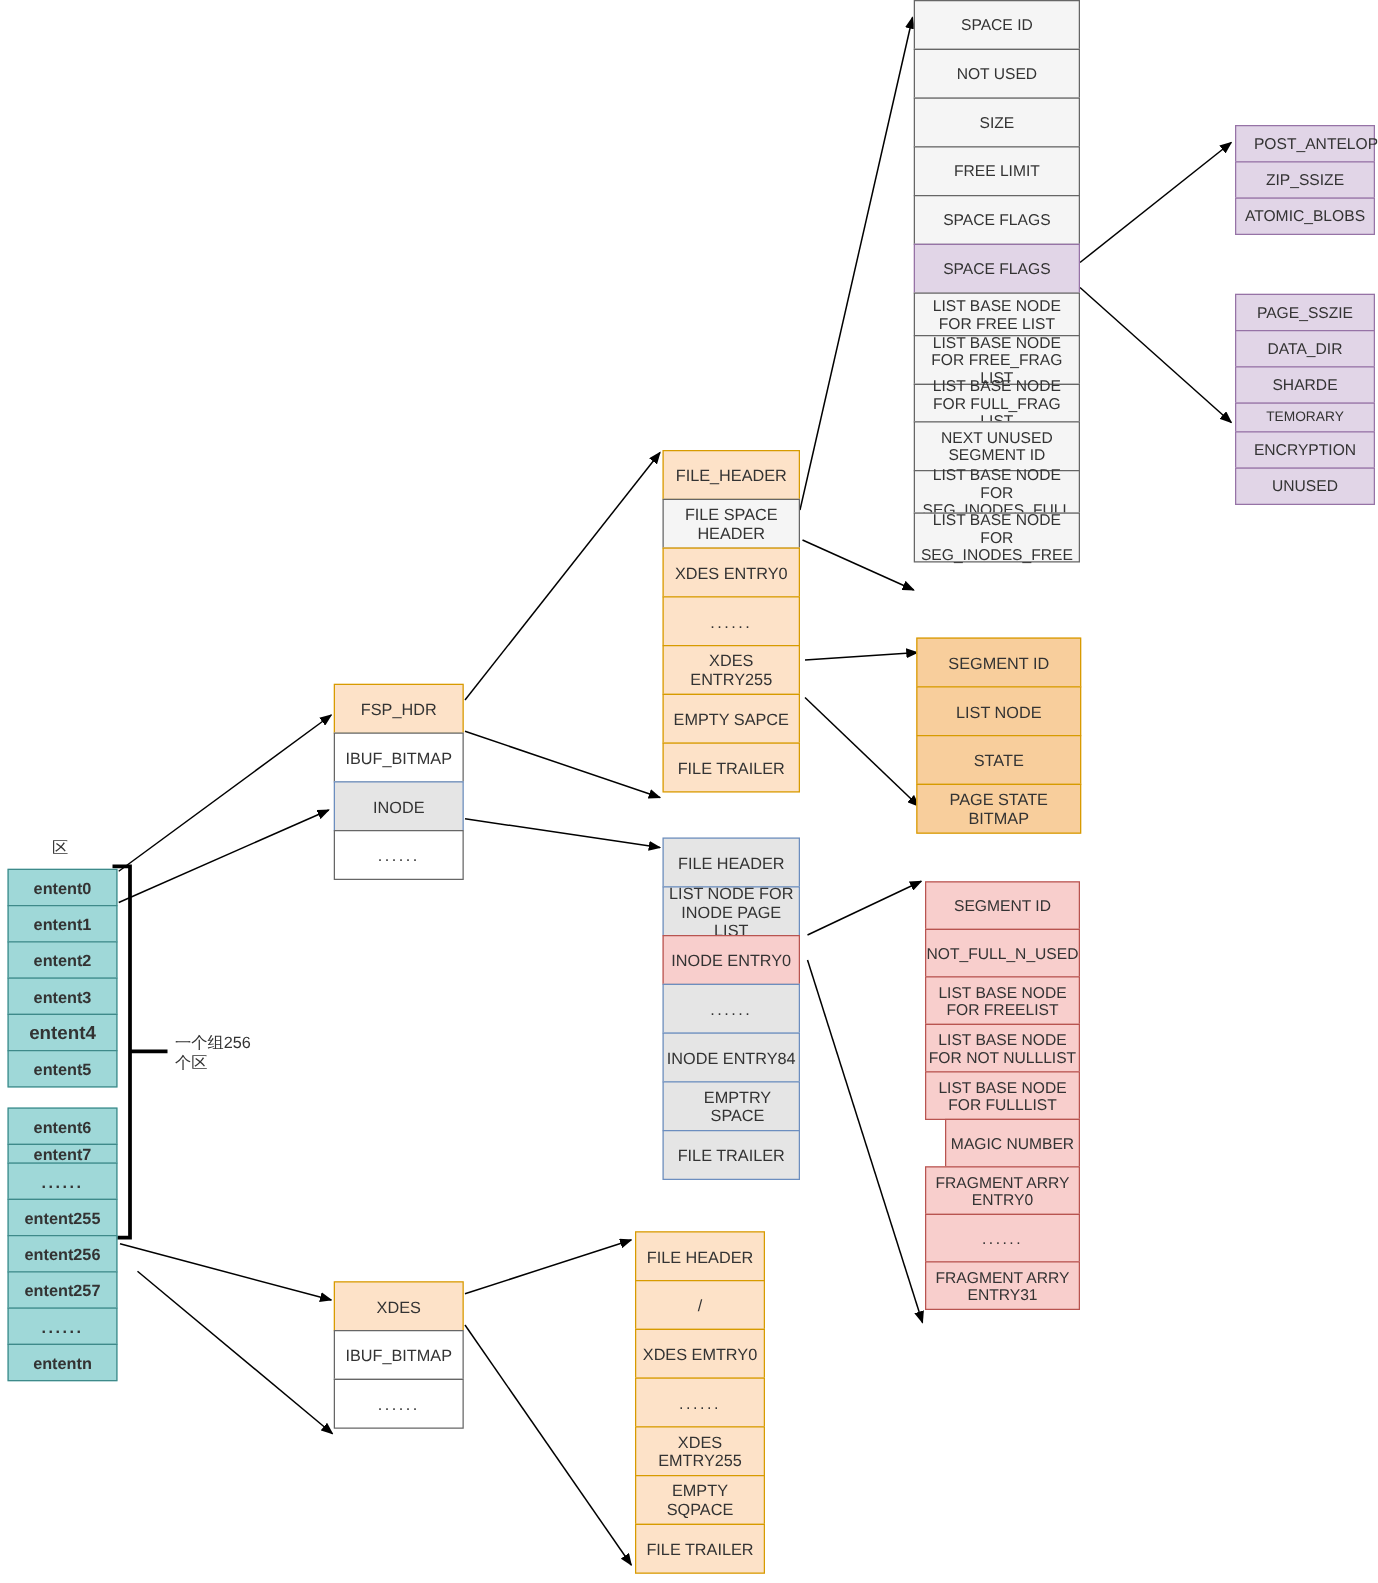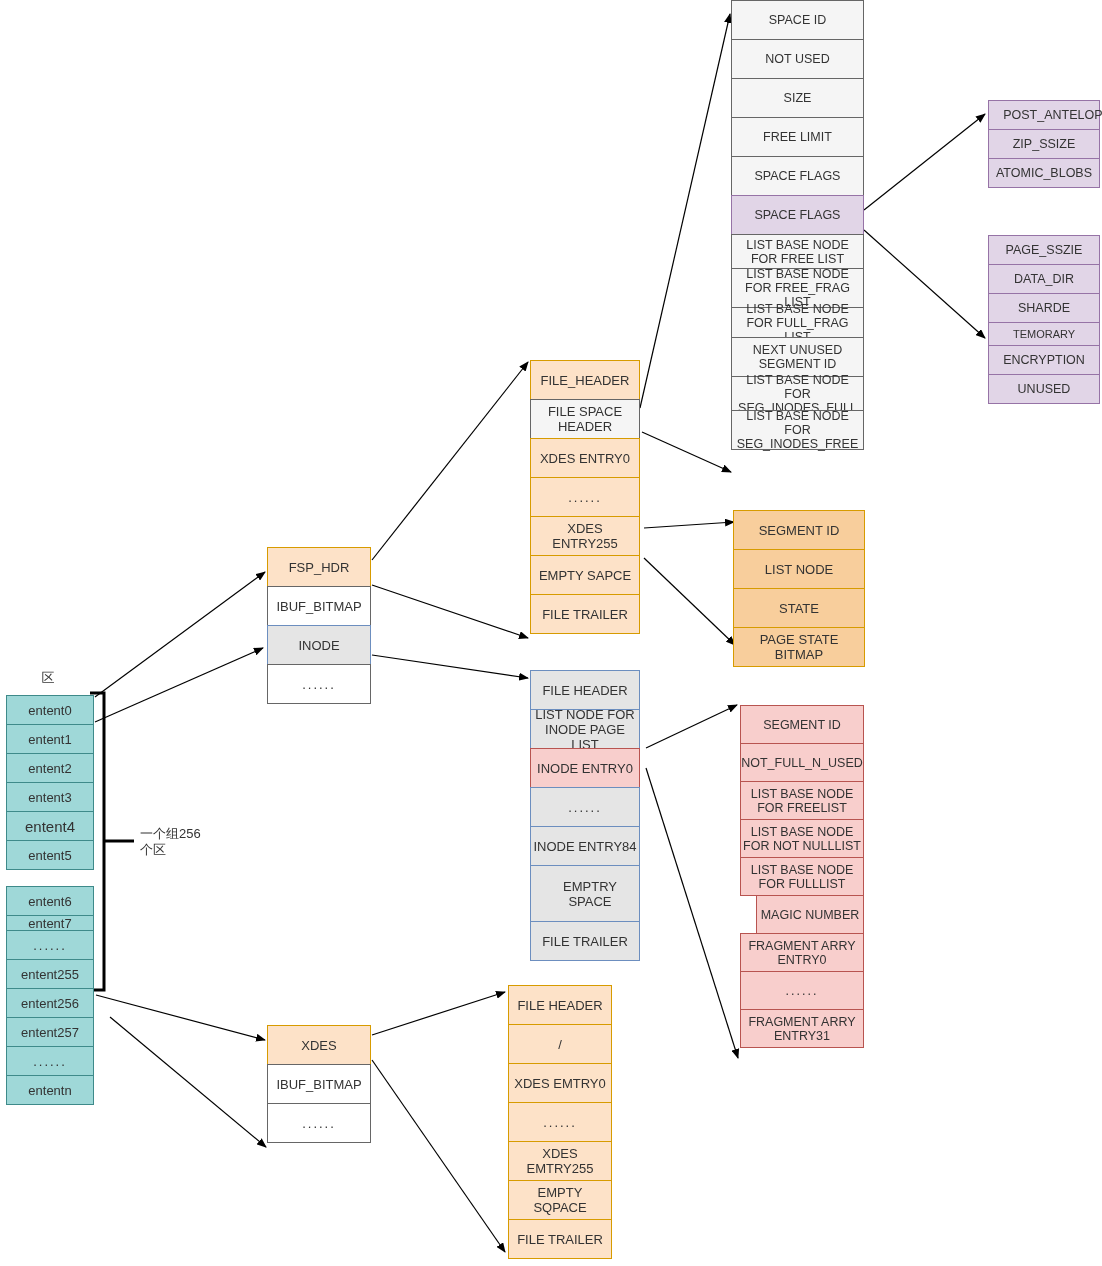--- a/index.html
+++ b/index.html
@@ -15,21 +15,21 @@
   .cell{
     box-sizing:border-box;
     display:flex;align-items:center;justify-content:center;
     text-align:center;
     font-size:13px;line-height:15px;
     padding:1px 2px;
     white-space:pre-line;
   }
 
   
-  .teal  {background:#9FD8D8;border:1px solid #3E8A8A;}
+  .teal  {background:#9FD8D8;border:1px solid #3E8A8A;font-weight:bold;}
   .orange{background:#FDE2C8;border:1px solid #D79B00;}
   .orange2{background:#F8CE9C;border:1px solid #D79B00;}
   .white {background:#FFFFFF;border:1px solid #666666;}
   .grey  {background:#F5F5F5;border:1px solid #666666;}
   .purple{background:#E1D5E7;border:1px solid #9673A6;}
   .blue  {background:#e5e5e5;border:1px solid #6C8EBF;}
   .pink  {background:#F8CECC;border:1px solid #B85450;}
 
   
   .stack .cell + .cell{margin-top:-1px;}
@@ -140,21 +140,21 @@
       <div class="cell orange" style="height: 40px; font-size: 13px;">FILE TRAILER</div>
     </div>
 
   <div class="stack" id="inode-page" style="left:530px;top:670px;width:110px;">
       <div class="cell blue" style="height: 40px; font-size: 13px;">FILE HEADER</div>
       <div class="cell blue" style="height: 40px; font-size: 13px;">LIST NODE FOR
 INODE PAGE LIST</div>
       <div class="cell pink" style="height: 40px; font-size: 13px;">INODE ENTRY0</div>
       <div class="cell blue dots" style="height: 40px; font-size: 13px;">......</div>
       <div class="cell blue" style="height: 40px; font-size: 13px;">INODE ENTRY84</div>
-      <div class="cell blue" style="height: 57px; font-size: 13px; padding-left: 12px;">EMPTRY SPACE</div>
+      <div class="cell blue" style="height: 40px; font-size: 13px; padding-left: 12px;">EMPTRY SPACE</div>
       <div class="cell blue" style="height: 40px; font-size: 13px;">FILE TRAILER</div>
     </div>
 
   <div class="stack" id="xdes-page" style="left:508px;top:985px;width:104px;">
       <div class="cell orange" style="height: 40px; font-size: 13px;">FILE HEADER</div>
       <div class="cell orange" style="height: 40px; font-size: 13px;">/</div>
       <div class="cell orange" style="height: 40px; font-size: 13px;">XDES EMTRY0</div>
       <div class="cell orange dots" style="height: 40px; font-size: 13px;">......</div>
       <div class="cell orange" style="height: 40px; font-size: 13px;">XDES
 EMTRY255</div>

